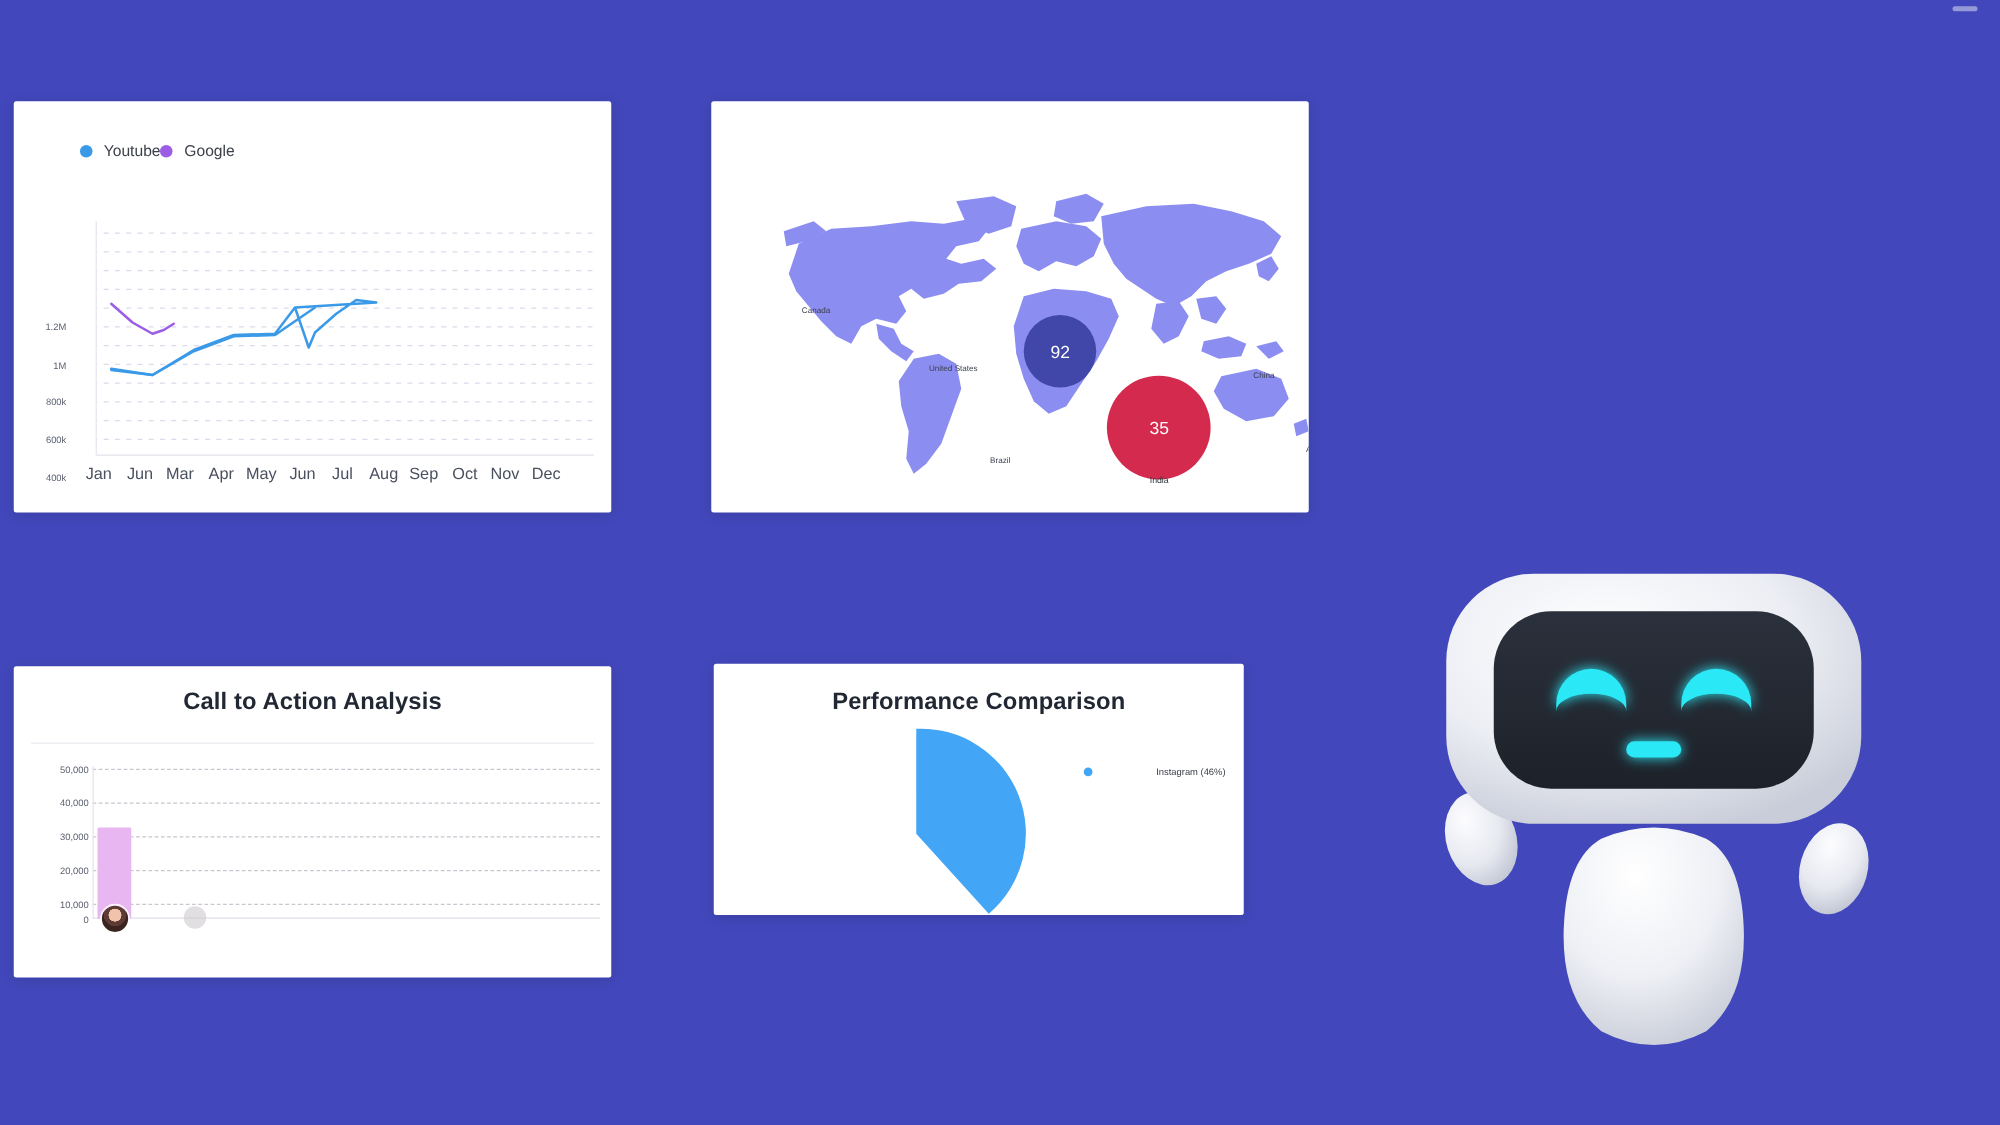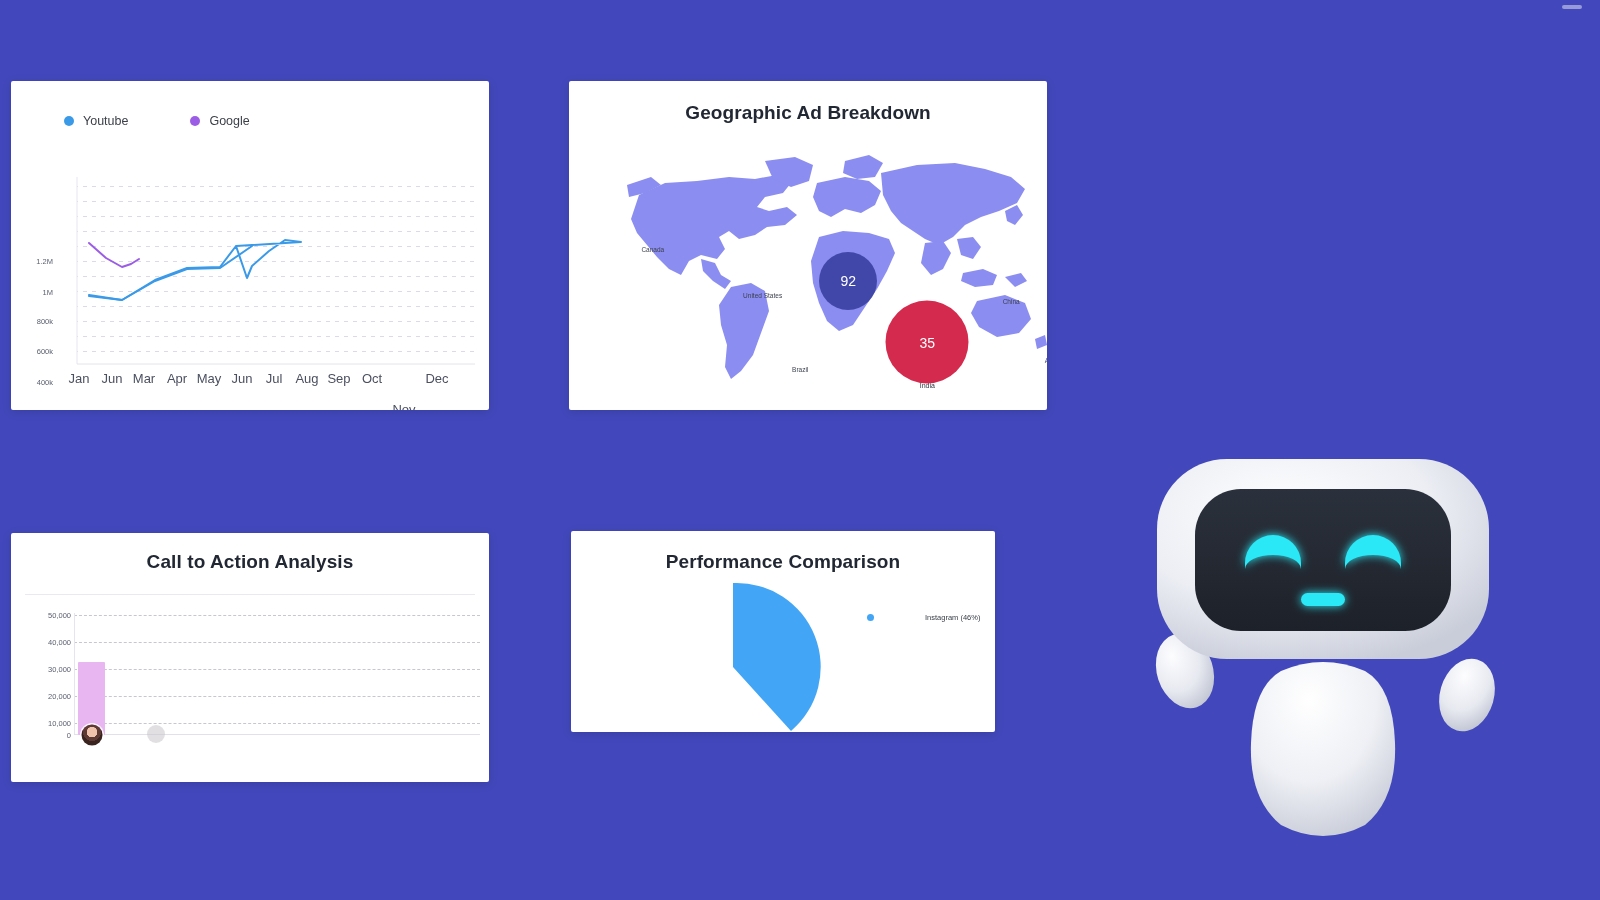--- a/index.html
+++ b/index.html
@@ -41,21 +41,21 @@
   #cta-title  { margin-top: 18px; }
   #perf-title { margin-top: 20px; }
   #cta-rule {
     margin: 21px 14px 0 14px;
     border-top: 1px solid #e9e9ef;
   }
 
   
   #line-legend {
     position: absolute; left: 53px; top: 33px;
-    display: flex; gap: 62px; align-items: center;
+    display: flex; align-items: center;
   }
   .legend-entry { display: flex; align-items: center; gap: 9px; }
   .legend-dot { width: 10px; height: 10px; border-radius: 50%; display:block; }
   .legend-label { font-size: 12.5px; color: #3c4049; }
 
   
   #line-plot { position: absolute; left: 0; top: 0; width: 478px; height: 329px; }
   .ytick { position: absolute; font-size: 7.5px; color: #5b6070; text-align: right; width: 34px; }
   .xtick { position: absolute; font-size: 13px; color: #4b5060; text-align: center; width: 30px; top: 290px; }
 
@@ -166,26 +166,25 @@
   <div class="xtick" style="left:53px;">Jan</div>
   <div class="xtick" style="left:86px;">Jun</div>
   <div class="xtick" style="left:118px;">Mar</div>
   <div class="xtick" style="left:151px;">Apr</div>
   <div class="xtick" style="left:183px;">May</div>
   <div class="xtick" style="left:216px;">Jun</div>
   <div class="xtick" style="left:248px;">Jul</div>
   <div class="xtick" style="left:281px;">Aug</div>
   <div class="xtick" style="left:313px;">Sep</div>
   <div class="xtick" style="left:346px;">Oct</div>
-  <div class="xtick" style="left:378px;margin-top:31px;">Nov</div>
+  <div class="xtick" style="left:378px;">Nov</div>
   <div class="xtick" style="left:411px;">Dec</div>
 </div>
 
 <div class="card" id="card-map">
-  <div class="card-title" id="map-title">Geographic Ad Breakdown</div>
 
   <div id="map-wrap">
     <svg width="478" height="283" viewBox="0 0 478 283">
       <g fill="#8b8df0">
 
         <path d="M70 68 L96 56 L128 54 L160 50 L186 52 L208 48 L222 56 L214 66 L196 70 L188 80
                  L200 84 L218 80 L228 88 L216 98 L198 100 L186 108 L170 112 L160 104 L150 110
                  L156 122 L148 132 L132 128 L120 134 L112 148 L100 142 L88 130 L78 118 L68 106
                  L62 92 Z"></path>
 

